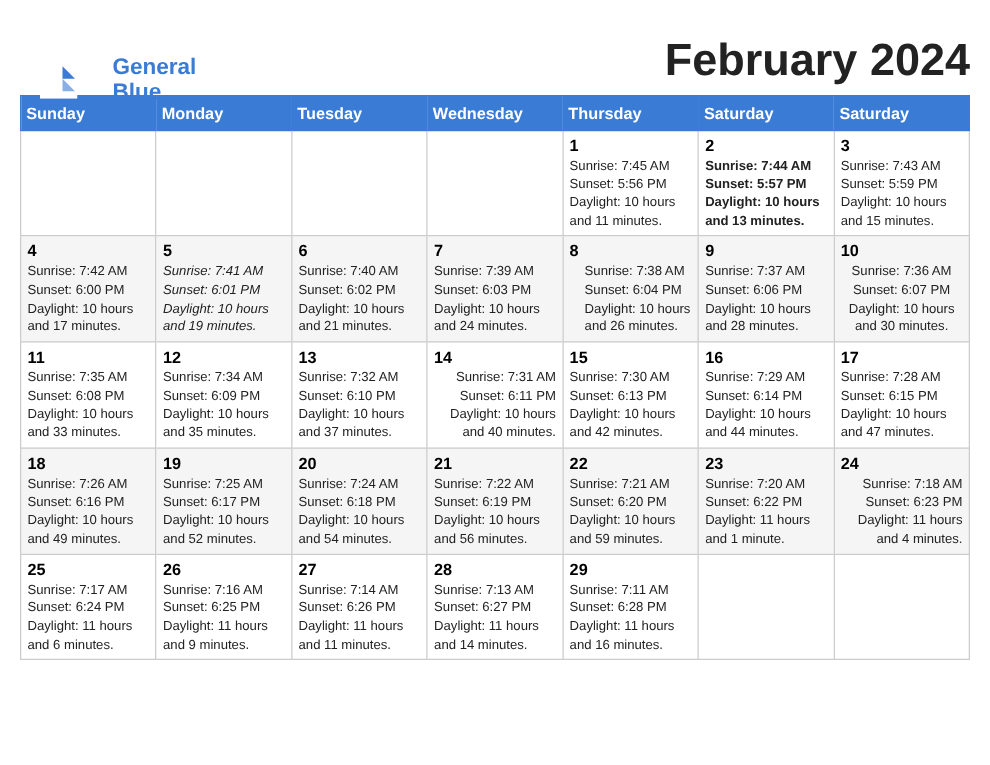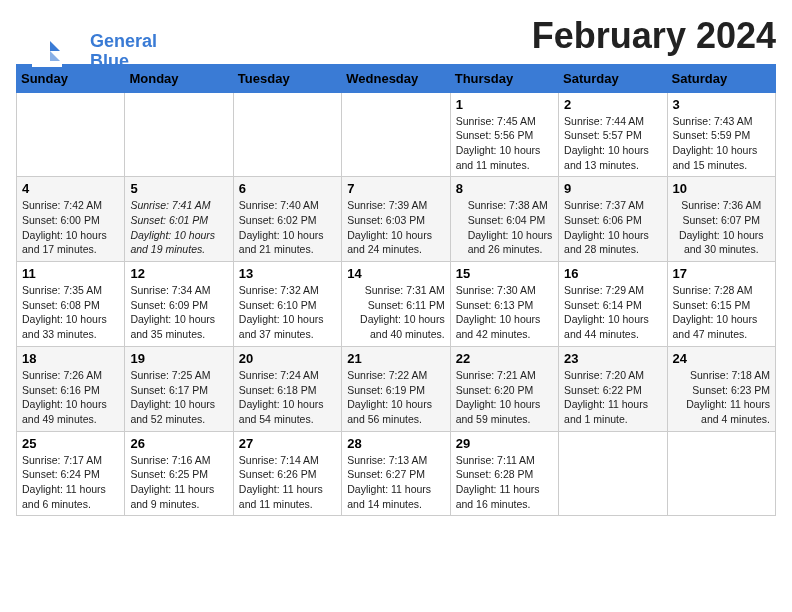--- a/index.html
+++ b/index.html
@@ -12,20 +12,21 @@
     }
     .header-section {
       text-align: right;
       margin-bottom: 6px;
     }
     .month-title {
       font-size: 36px;
       font-weight: bold;
       color: #222;
       line-height: 1.1;
+      margin-top: 12px;
     }
     .location-title {
       font-size: 16px;
       color: #444;
     }
     .logo-area {
       position: absolute;
       top: 16px;
       left: 16px;
       display: flex;
@@ -50,21 +51,21 @@
       position: relative;
       margin-bottom: 8px;
     }
     table {
       width: 100%;
       border-collapse: collapse;
       font-size: 11px;
     }
     thead tr th {
       background-color: #3a7bd5;
-      color: #000000;
+      color: #ffffff;
       padding: 6px 4px;
       text-align: left;
       font-size: 13px;
       font-weight: bold;
       border: 1px solid #3a7bd5;
     }
     tbody tr td {
       border: 1px solid #ccc;
       vertical-align: top;
       padding: 4px 5px;
@@ -130,21 +131,21 @@
         <td class="empty-cell"></td>
         <td>
           <span class="day-num">1</span>
           <div class="day-detail" style="white-space: pre-line;">Sunrise: 7:45 AM
 Sunset: 5:56 PM
 Daylight: 10 hours
 and 11 minutes.</div>
         </td>
         <td>
           <span class="day-num">2</span>
-          <div class="day-detail" style="white-space: pre-line;">Sunrise: 7:44 AM
+          <div class="day-detail" style="white-space: pre-line; font-weight: bold;">Sunrise: 7:44 AM
 Sunset: 5:57 PM
 Daylight: 10 hours
 and 13 minutes.</div>
         </td>
         <td>
           <span class="day-num">3</span>
           <div class="day-detail" style="white-space: pre-line;">Sunrise: 7:43 AM
 Sunset: 5:59 PM
 Daylight: 10 hours
 and 15 minutes.</div>

